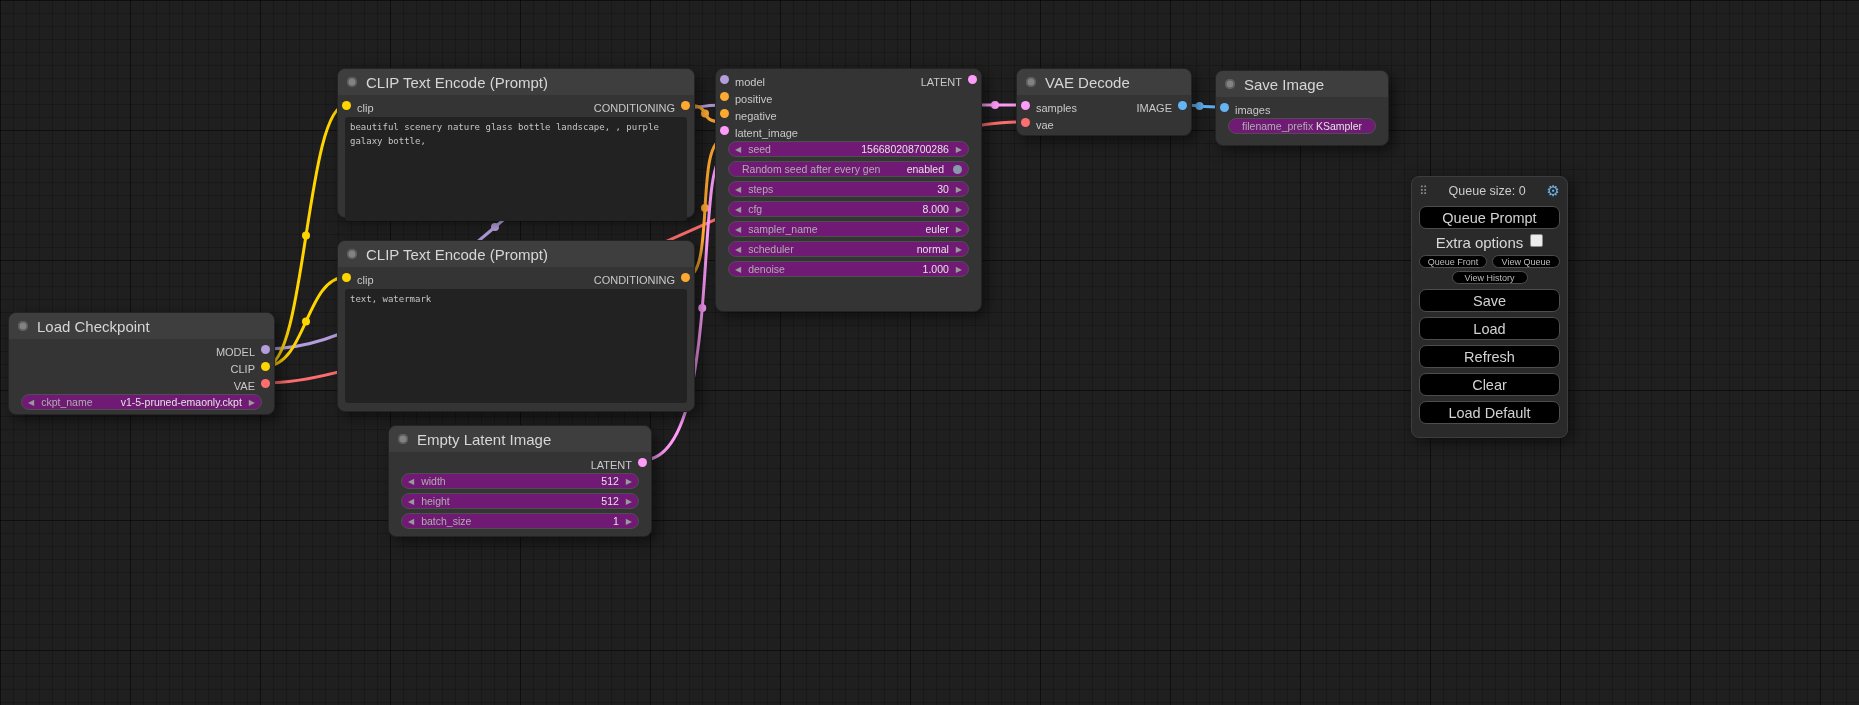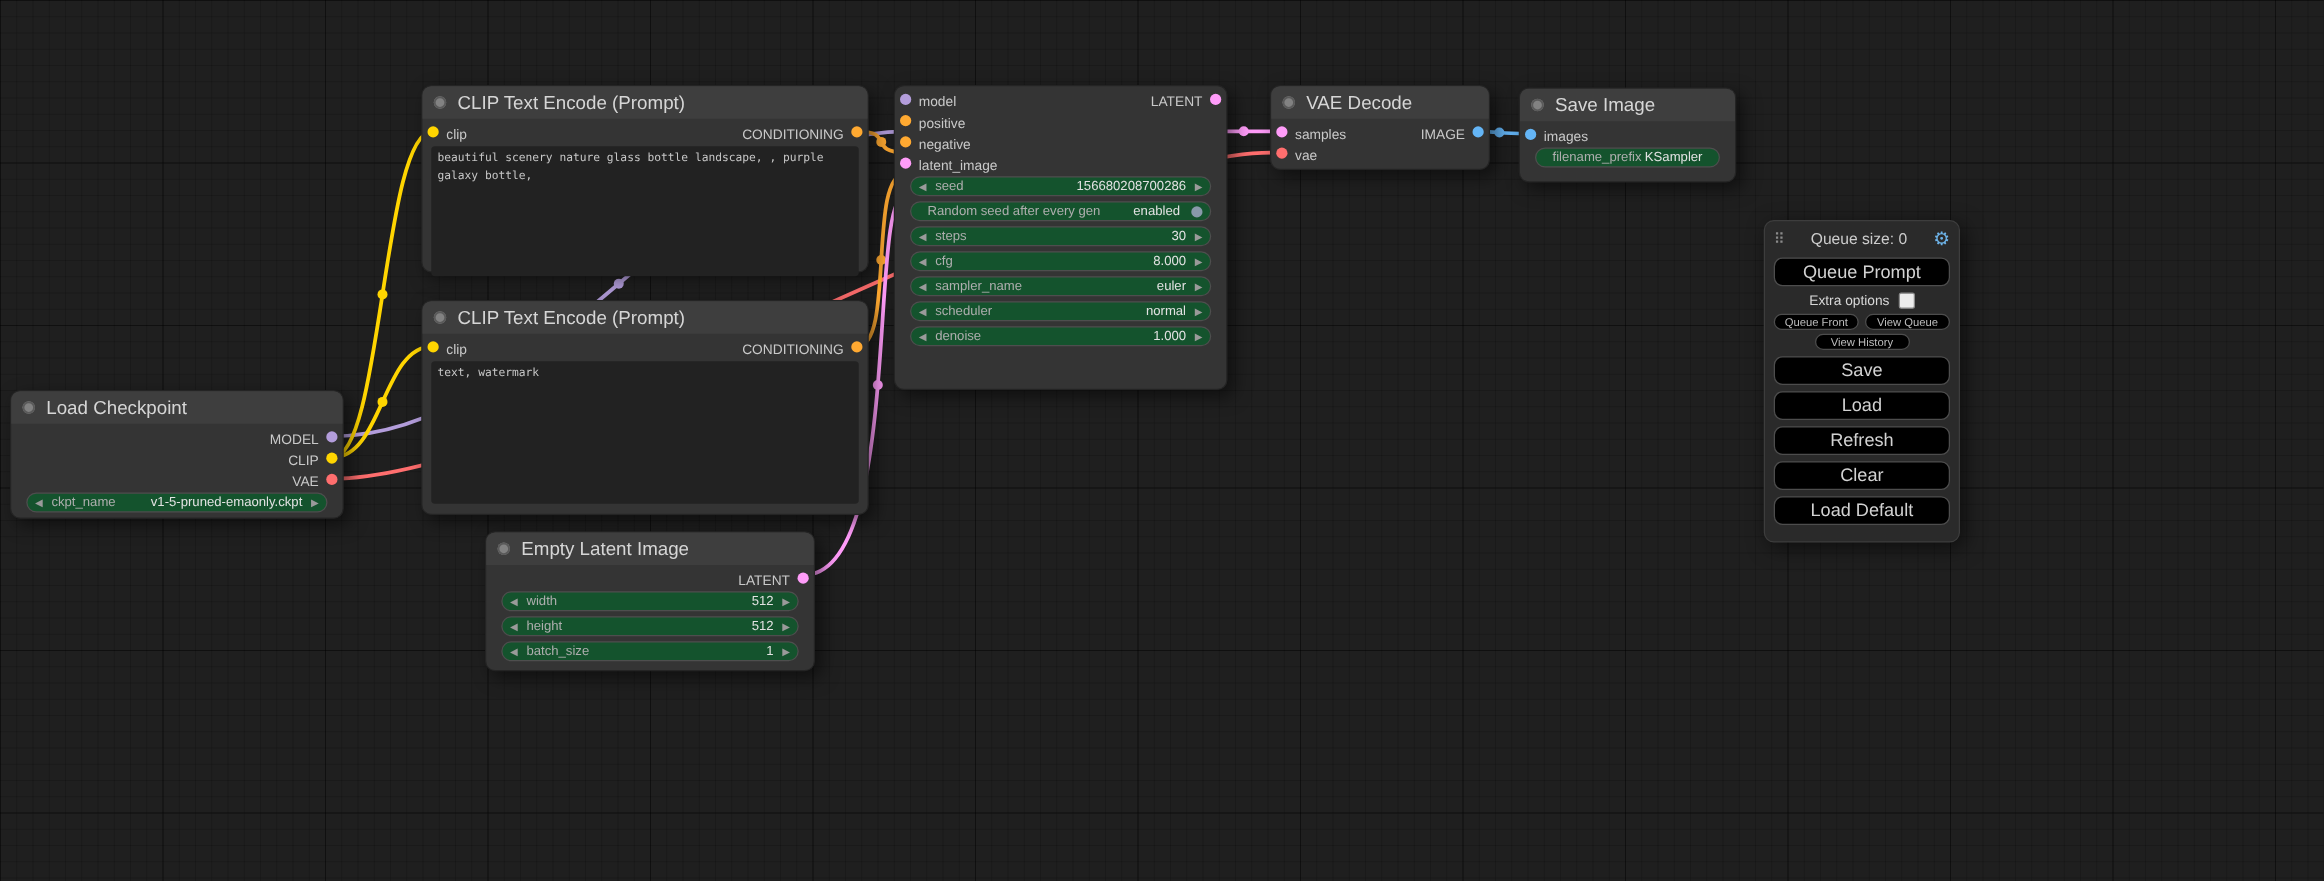--- a/index.html
+++ b/index.html
@@ -29,21 +29,21 @@
   .title-dot{width:10px;height:10px;border-radius:50%;background:#828282;
     box-shadow:inset 0 0 0 1.5px #5a5a5a;margin-right:9px;flex:0 0 auto;}
   .node-body{position:relative;padding-top:2px;}
   .slot-row{position:relative;height:17px;display:flex;align-items:flex-end;}
   .in-dot,.out-dot{position:absolute;width:9px;height:9px;border-radius:50%;top:4px;background:#888;}
   .in-dot{left:4px;}
   .out-dot{right:4px;}
   .in-label{margin-left:19px;font-size:11px;color:#c9c9c9;}
   .out-label{margin-left:auto;margin-right:19px;font-size:11px;color:#c9c9c9;}
   .widget{
-    height:14px;margin:2px 12px 4px;background:#14532d;border:1px solid #4e4e4e;
+    height:14px;margin:2px 12px 4px;background:#701a75;border:1px solid #4e4e4e;
     border-radius:8px;display:flex;align-items:center;padding:0 6px;font-size:10.5px;
     white-space:nowrap;
   }
   .w-arrow{color:#9a9a9a;font-size:8px;font-family:"DejaVu Sans",sans-serif;cursor:pointer;}
   .w-label{color:#aeaeae;margin-left:7px;}
   .w-value{margin-left:auto;color:#e2e2e2;margin-right:7px;}
   .toggle-dot{width:9px;height:9px;border-radius:50%;background:#8899AA;margin-left:2px;flex:0 0 auto;}
   .prompt-box{
     margin:3px 7px;background:#222;border-radius:3px;color:#c6c6c6;
     font-family:"DejaVu Sans Mono",monospace;font-size:9px;line-height:1.5;
@@ -67,22 +67,22 @@
   }
   .menu-header{display:flex;align-items:center;height:20px;color:#cccccc;font-size:12.5px;}
   .drag-handle{color:#8a8a8a;font-size:12px;font-family:"DejaVu Sans",sans-serif;cursor:grab;}
   .queue-size{flex:1;text-align:center;}
   .gear{color:#6db3e8;font-size:15px;font-family:"DejaVu Sans",sans-serif;cursor:pointer;}
   .btn{
     display:block;width:100%;background:#000000;border:1px solid #4d4d4d;border-radius:7px;
     color:#d2d2d2;font-family:"Liberation Sans",sans-serif;cursor:pointer;box-sizing:border-box;
   }
   .btn.big{height:23px;font-size:14.5px;margin:5px 0;line-height:20px;padding:0;}
-  .extra-row{display:flex;align-items:center;justify-content:center;gap:7px;
-    color:#d8d8d8;font-size:11px;margin:5px 0 4px;}
+  .extra-row{display:flex;justify-content:center;gap:7px;
+    color:#d8d8d8;font-size:15px;margin:5px 0 4px;}
   .checkbox{width:11px;height:11px;background:#ececec;border:1px solid #8a8a8a;border-radius:2px;cursor:pointer;}
   .small-row{display:flex;gap:5px;margin:3px 0;}
   .btn.small{height:13px;font-size:9px;line-height:10px;border-radius:7px;padding:0 4px;color:#bdbdbd;}
   .small-row.center{justify-content:center;}
   .small-row.center .btn.small{width:76px;}
 </style>
 </head>
 <body>
 
 <div class="canvas">

